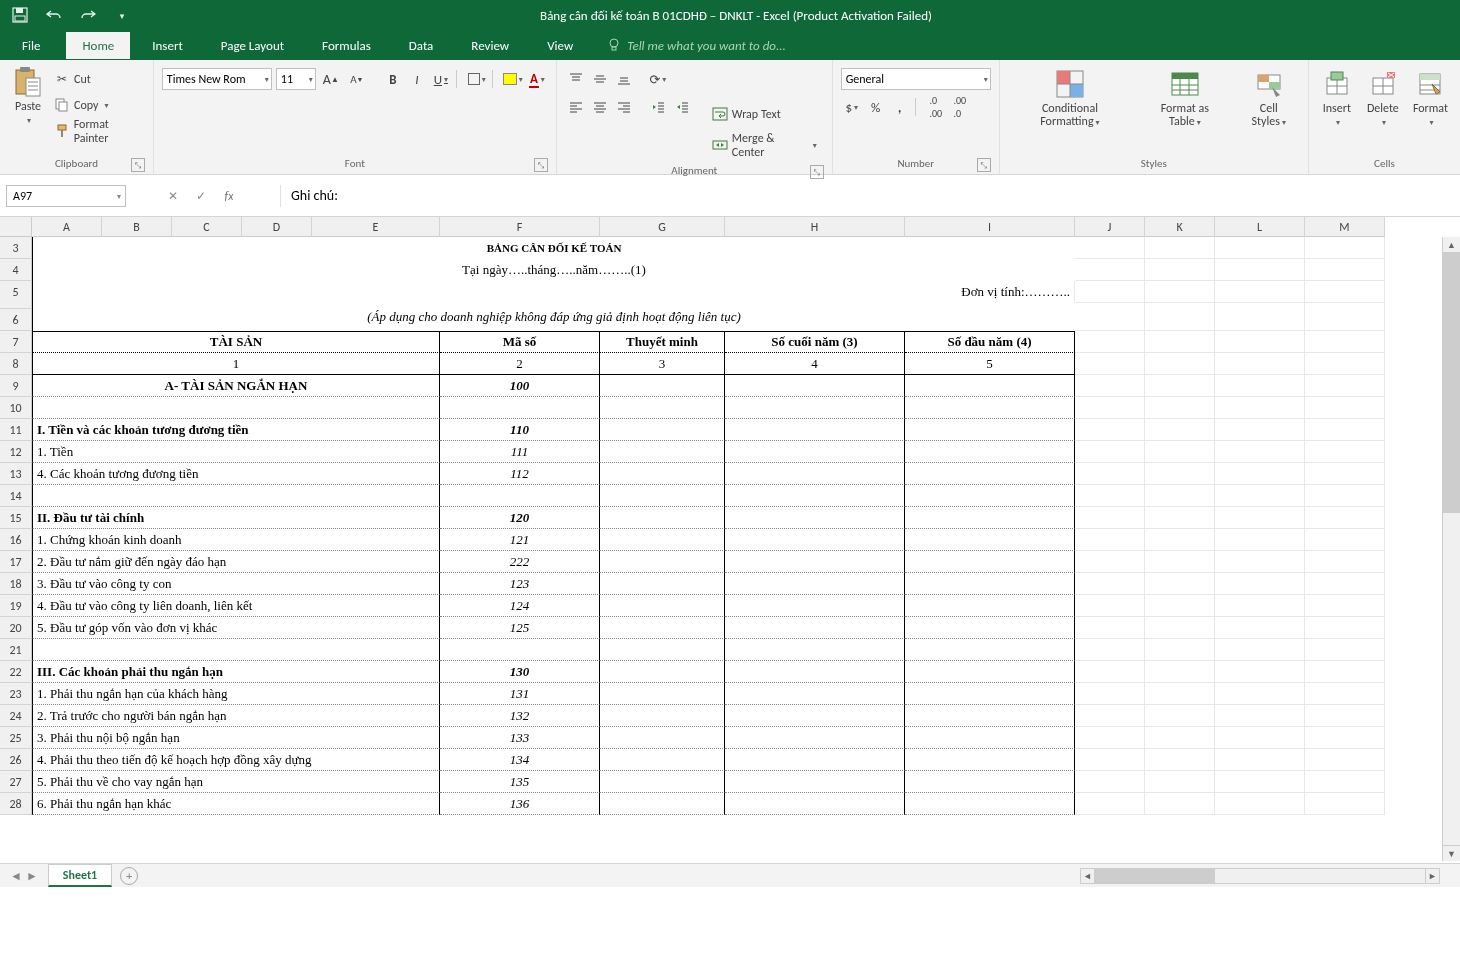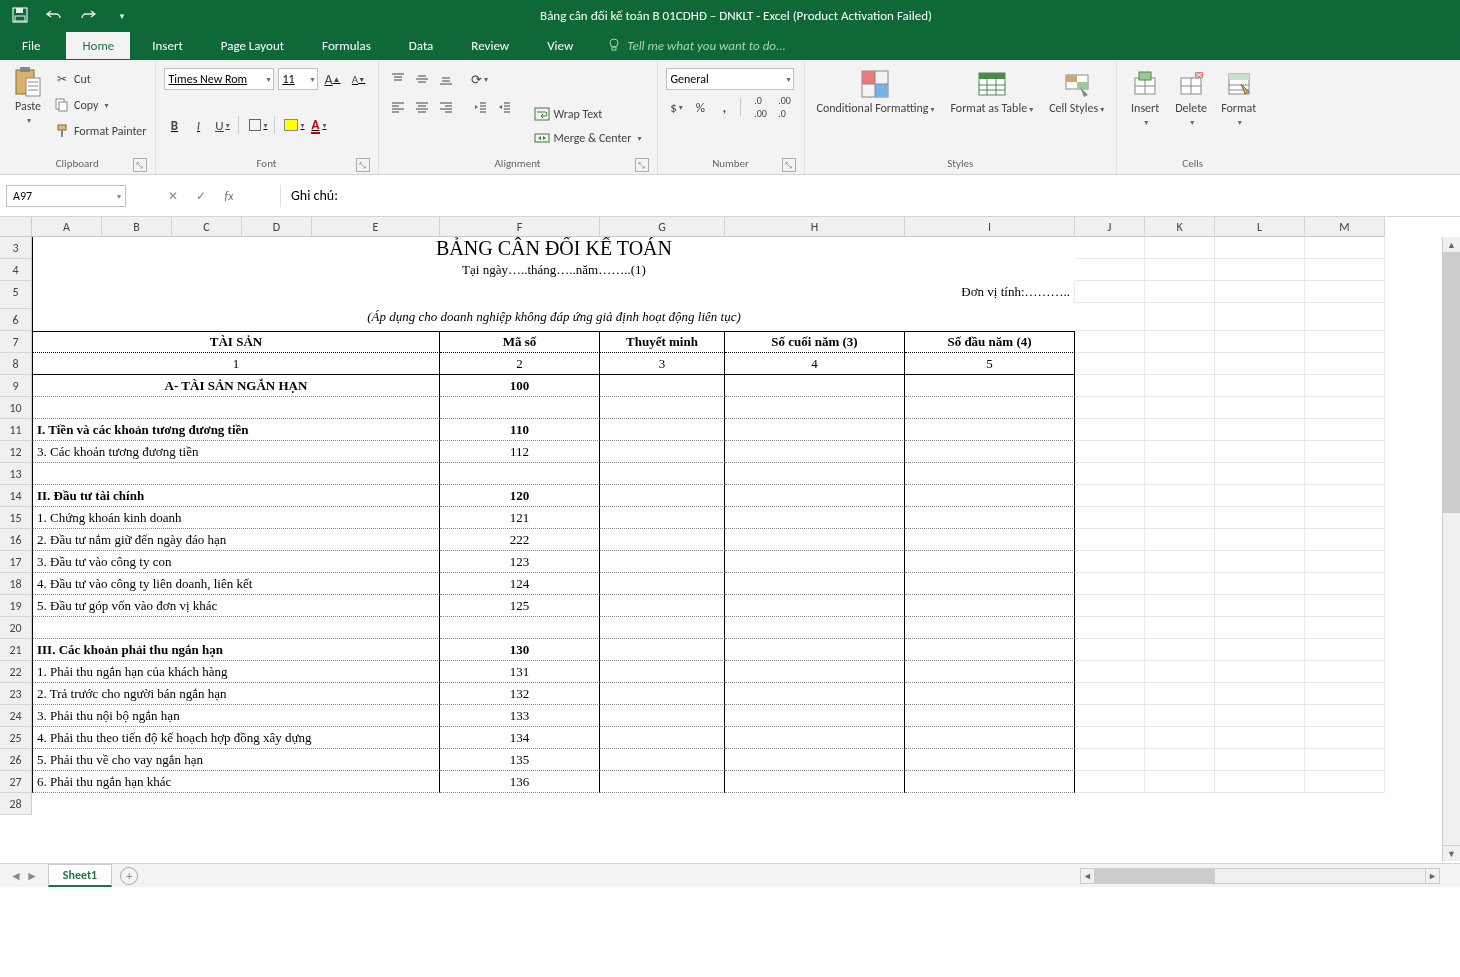--- a/index.html
+++ b/index.html
@@ -28,21 +28,21 @@
   
   .big-btn { display:flex; flex-direction:column; align-items:center; gap:2px; padding:2px 4px; font-size:12px; color:#444; min-width:40px; }
   .big-btn .ic { width:32px; height:32px; display:flex;align-items:center;justify-content:center; font-size:22px;}
   .big-btn .lbl { text-align:center; line-height:1.1; }
   .drop-caret { font-size:8px; margin-left:2px; color:#666; }
   
   .clip-side { display:flex; flex-direction:column; gap:4px; padding-top:4px;}
   .clip-side .row { display:flex; align-items:center; gap:4px; font-size:12px; color:#444;}
   .clip-side .ic { width:16px;height:16px; display:inline-flex;align-items:center;justify-content:center;}
   
-  .font-box { display:flex; flex-direction:column; gap:24px; padding-top:4px;text-decoration:underline;}
+  .font-box { display:flex; flex-direction:row; gap:14px; padding-top:4px;}
   .font-row1 { display:flex; gap:4px; align-items:center;}
   .combo { border:1px solid #c0c0c0; background:#fff; height:22px; display:flex; align-items:center; padding:0 4px; font-size:12px; position:relative;}
   .combo .caret { position:absolute; right:2px; font-size:8px; color:#666;}
   .font-name { width:110px; }
   .font-size { width:40px; }
   .sq { width:22px;height:22px; display:inline-flex;align-items:center;justify-content:center; color:#444; font-size:13px;}
   .font-row2 { display:flex; gap:2px; align-items:center;}
   .sq.bold{font-weight:bold;} .sq.ital{font-style:italic;} .sq.under{text-decoration:underline;}
   .border-ic{border:1px solid #666;width:12px;height:12px;}
   .fill-ic{width:14px;height:12px;background:#ffff00;border:1px solid #888;}
@@ -50,21 +50,21 @@
   
   .align-box{display:flex;flex-direction:column;gap:6px;padding-top:4px;}
   .align-row{display:flex;gap:2px;align-items:center;}
   .wrap-btn, .merge-btn { border:1px solid transparent; display:flex;align-items:center;gap:4px;padding:2px 6px;font-size:12px;color:#444;}
   .wrap-ic{color:#3a7e3a;}
   .merge-ic{color:#3a7e3a;}
   .align-side { display:flex;flex-direction:column;gap:4px;margin-left:6px;margin-top:40px;}
   
   .num-box{display:flex;flex-direction:column;gap:6px;padding-top:4px;}
   .num-row{display:flex;gap:2px;align-items:center;}
-  .num-combo{width:128px;}
+  .num-combo{width:150px;}
   
   .styles-box{display:flex;gap:8px;padding-top:2px;}
   .cells-box{display:flex;gap:6px;padding-top:2px;}
   
   
   .fxbar { height:42px; border-bottom:1px solid #d4d4d4; display:flex; align-items:center; background:#fff; padding-top:8px;padding-bottom:8px;gap:26px;}
   .namebox { width:120px; border:1px solid #c0c0c0; margin-left:6px; height:22px; display:flex;align-items:center;padding:0 6px; position:relative; font-size:12px;}
   .namebox .caret{position:absolute;right:4px;font-size:8px;color:#888;}
   .fx-btns { display:flex; gap:10px; margin:0 12px; color:#888;}
   .fx-btns span{width:18px;text-align:center;}
@@ -77,31 +77,31 @@
   .colheads { position:absolute; left:32px; top:0; height:20px; display:flex; background:#f0f0f0; border-bottom:1px solid #ccc;}
   .ch { border-right:1px solid #d4d4d4; text-align:center; font-size:12px; color:#444; line-height:20px; height:20px;}
   .rowheads { position:absolute; left:0; top:20px; width:32px; background:#f0f0f0; border-right:1px solid #ccc;}
   .rh { height:22px; border-bottom:1px solid #d4d4d4; text-align:center; font-size:12px; color:#444; line-height:22px;}
   .cells { position:absolute; left:32px; top:20px; }
   .row { display:flex; height:22px; }
   .cell { border-right:1px solid #e8e8e8; border-bottom:1px solid #e8e8e8; padding:0 4px; font-size:13px; font-family:"Times New Roman",serif; display:flex; align-items:center; overflow:hidden; white-space:nowrap;}
   .cell.sans { font-family:Calibri,sans-serif; font-size:12px;}
   .c-F{width:160px;} .c-G{width:125px;} .c-H{width:180px;} .c-I{width:170px;}
   .c-J{width:70px;} .c-K{width:70px;} .c-L{width:90px;} .c-M{width:80px;}
-  .merged-title{width:1043px;justify-content:center;font-weight:normal;font-size:20px;}
+  .merged-title{width:1043px;justify-content:center;font-weight:bold;font-size:11px;}
   .merged-sub{width:1043px;justify-content:center;font-size:13px;}
   .merged-sub.ital{font-style:italic;}
   .header-cell{font-weight:bold;text-align:center;justify-content:center;border-top:1.5px solid #000;border-bottom:1px dotted #000;}
   .num-row-cell{text-align:center;justify-content:center;border-bottom:1.5px solid #000;}
   .tb-left{border-left:1.5px solid #000;}
   .tb-right{border-right:1.5px solid #000;}
   .vline{border-right:1.5px solid #000;}
   .dotb{border-bottom:1px dotted #888;}
   .bold{font-weight:bold;}
-  .center{justify-content:center;}
+  .center{justify-content:center;font-style:italic;}
   .rightal{justify-content:flex-end;}
   .ai-col { width:408px; } 
   
   
   .sheettabs { position:absolute; bottom:0; left:0; right:0; height:24px; background:#f3f3f3; border-top:1px solid #d4d4d4; display:flex;align-items:center; font-size:12px;}
   .nav-arr { display:flex; gap:4px; padding:0 10px; color:#888;}
   .stab { padding:3px 14px; background:#fff; border:1px solid #ccc; border-bottom:2px solid #217346; font-weight:bold; color:#217346;}
   .addsheet { margin-left:8px; width:18px;height:18px;border:1px solid #aaa;border-radius:50%;display:flex;align-items:center;justify-content:center;color:#888;}
   .hscroll { margin-left:auto; width:360px; height:16px; background:#f0f0f0; border:1px solid #ccc; position:relative; margin-right:20px;}
   .hscroll .thumb{position:absolute;left:14px;width:120px;top:0;bottom:0;background:#cdcdcd;}
@@ -600,21 +600,32 @@
         <div class="cell c-F vline dotb center bold">110</div>
         <div class="cell c-G vline dotb"></div>
         <div class="cell c-H vline dotb"></div>
         <div class="cell c-I tb-right dotb"></div>
         <div class="cell c-J sans"></div>
         <div class="cell c-K sans"></div>
         <div class="cell c-L sans"></div>
         <div class="cell c-M sans"></div>
       </div>
       <div class="row">
-        <div class="cell ai-col tb-left vline dotb">3. Các khoản tương đương tiền</div>
+        <div class="cell ai-col tb-left vline dotb">1. Tiền</div>
+        <div class="cell c-F vline dotb center ">111</div>
+        <div class="cell c-G vline dotb"></div>
+        <div class="cell c-H vline dotb"></div>
+        <div class="cell c-I tb-right dotb"></div>
+        <div class="cell c-J sans"></div>
+        <div class="cell c-K sans"></div>
+        <div class="cell c-L sans"></div>
+        <div class="cell c-M sans"></div>
+      </div>
+      <div class="row">
+        <div class="cell ai-col tb-left vline dotb">4. Các khoản tương đương tiền</div>
         <div class="cell c-F vline dotb center ">112</div>
         <div class="cell c-G vline dotb"></div>
         <div class="cell c-H vline dotb"></div>
         <div class="cell c-I tb-right dotb"></div>
         <div class="cell c-J sans"></div>
         <div class="cell c-K sans"></div>
         <div class="cell c-L sans"></div>
         <div class="cell c-M sans"></div>
       </div>
       <div class="row">

